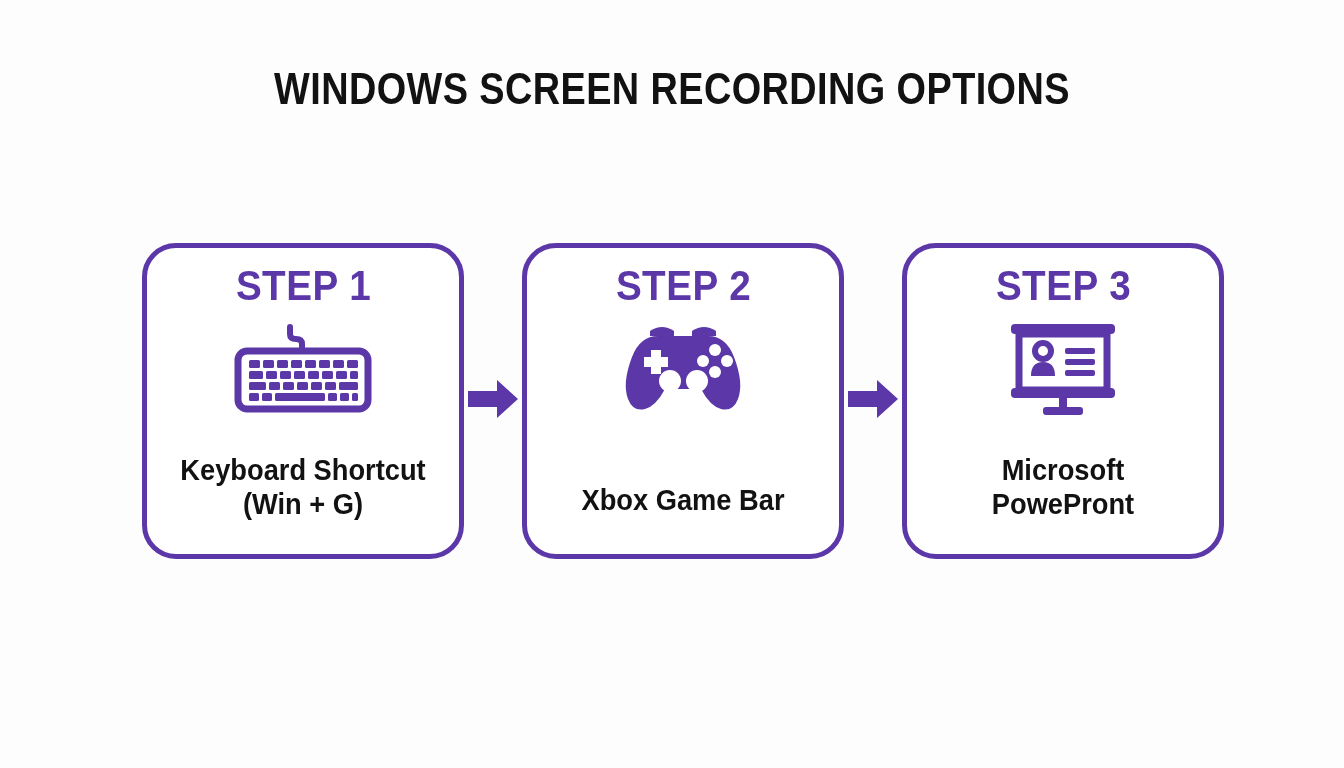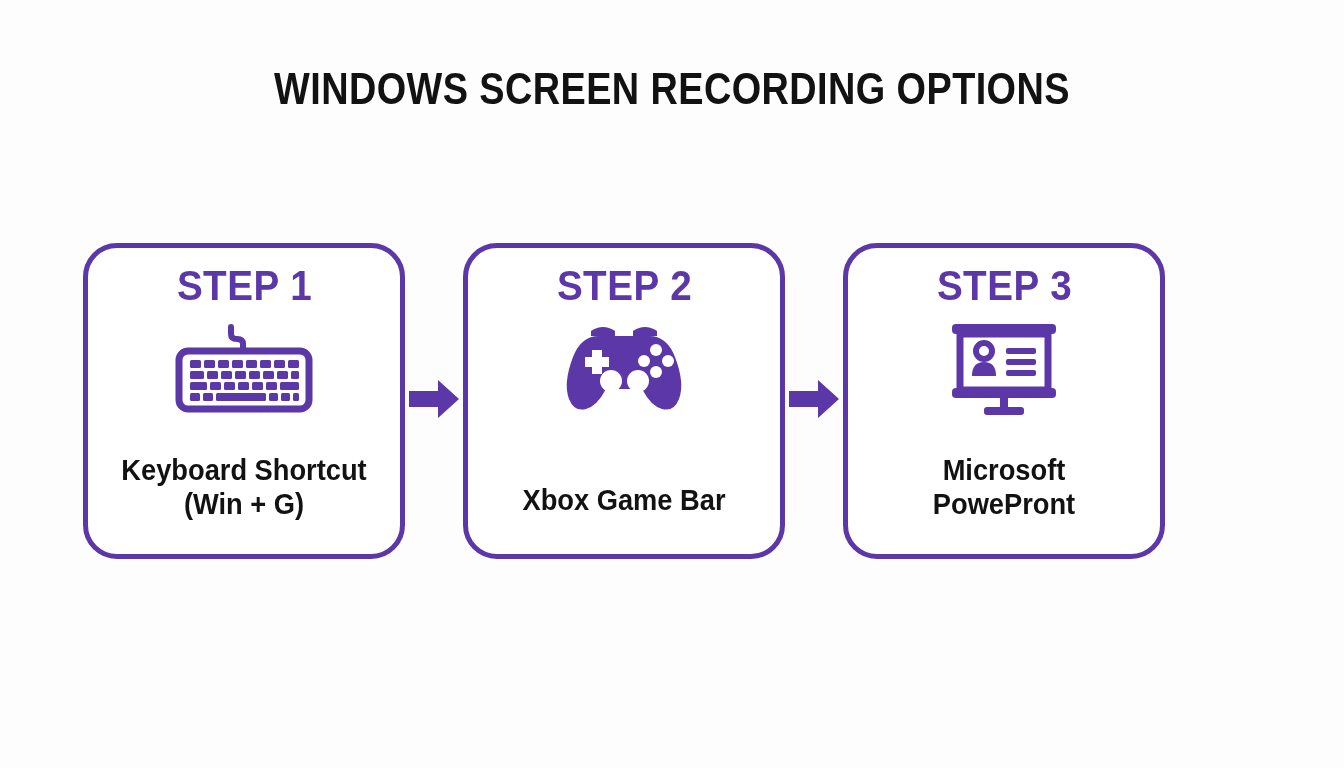--- a/index.html
+++ b/index.html
@@ -35,21 +35,21 @@
   
   #flow-row {
     position: absolute;
     top: 236px;
     left: 83px;
     width: 1200px;
     height: 330px;
     display: flex;
     flex-direction: row;
     align-items: center;
-    justify-content: flex-start;
+    justify-content: center;
   }
 
   .step-card {
     width: 322px;
     height: 316px;
     box-sizing: border-box;
     border: 5px solid #5B37A8;
     border-radius: 34px;
     background: #ffffff;
     display: flex;

